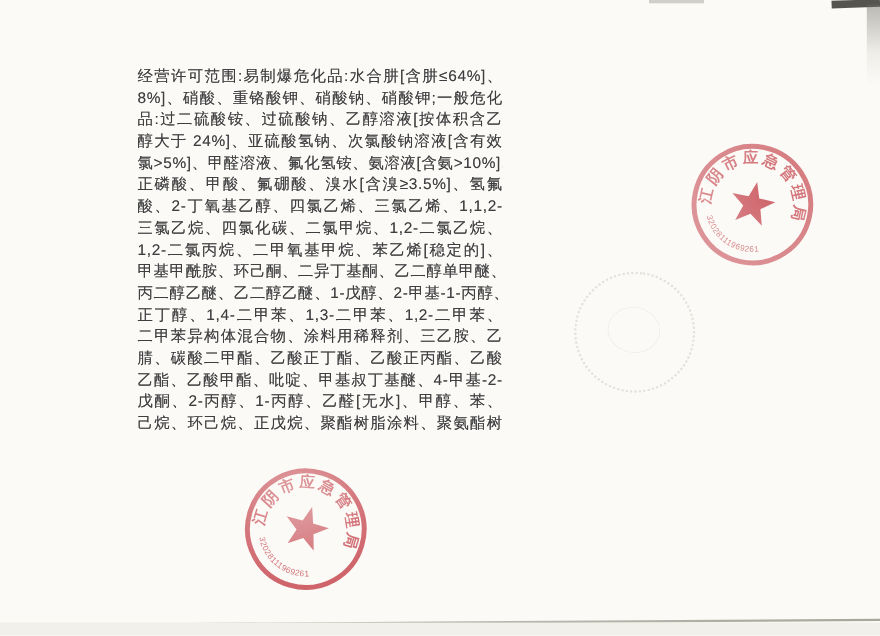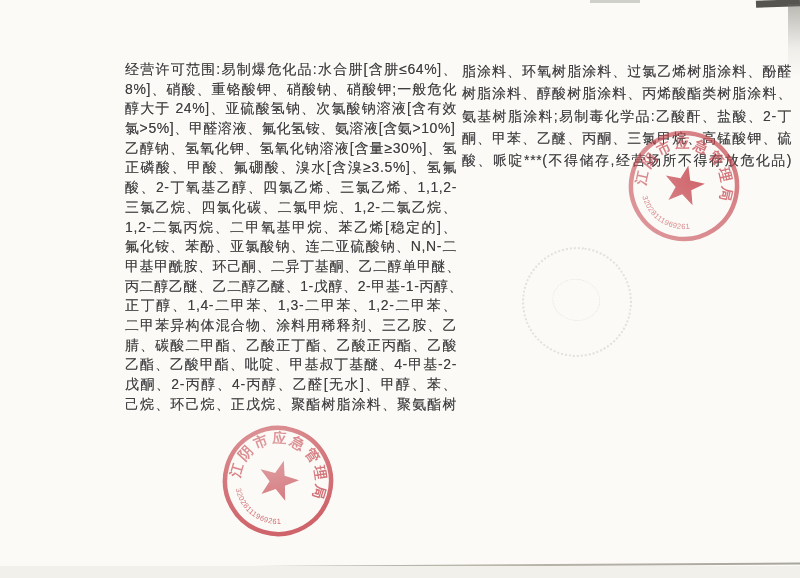--- a/index.html
+++ b/index.html
@@ -77,45 +77,37 @@
   }
 </style>
 </head>
 <body>
 
 <div id="scan">
 
   <div id="left-col" class="col">
     <div class="line">经营许可范围:易制爆危化品:水合肼[含肼≤64%]、</div>
     <div class="line">8%]、硝酸、重铬酸钾、硝酸钠、硝酸钾;一般危化</div>
+    <div class="line">品:过二硫酸铵、过硫酸钠、乙醇溶液[按体积含乙</div>
     <div class="line">醇大于 24%]、亚硫酸氢钠、次氯酸钠溶液[含有效</div>
     <div class="line">氯&gt;5%]、甲醛溶液、氟化氢铵、氨溶液[含氨&gt;10%]、</div>
-    <div class="line">乙醇钠、氢氧化钾、氢氧化钠溶液[含量≥30%]、氢</div>
     <div class="line">正磷酸、甲酸、氟硼酸、溴水[含溴≥3.5%]、氢氟</div>
     <div class="line">酸、2-丁氧基乙醇、四氯乙烯、三氯乙烯、1,1,2-</div>
     <div class="line">三氯乙烷、四氯化碳、二氯甲烷、1,2-二氯乙烷、</div>
     <div class="line">1,2-二氯丙烷、二甲氧基甲烷、苯乙烯[稳定的]、</div>
-    <div class="line">氟化铵、苯酚、亚氯酸钠、连二亚硫酸钠、N,N-二</div>
     <div class="line">甲基甲酰胺、环己酮、二异丁基酮、乙二醇单甲醚、</div>
     <div class="line">丙二醇乙醚、乙二醇乙醚、1-戊醇、2-甲基-1-丙醇、</div>
     <div class="line">正丁醇、1,4-二甲苯、1,3-二甲苯、1,2-二甲苯、</div>
     <div class="line">二甲苯异构体混合物、涂料用稀释剂、三乙胺、乙</div>
     <div class="line">腈、碳酸二甲酯、乙酸正丁酯、乙酸正丙酯、乙酸</div>
     <div class="line">乙酯、乙酸甲酯、吡啶、甲基叔丁基醚、4-甲基-2-</div>
-    <div class="line">戊酮、2-丙醇、4-丙醇、乙醛[无水]、甲醇、苯、</div>
+    <div class="line">戊酮、2-丙醇、1-丙醇、乙醛[无水]、甲醇、苯、</div>
     <div class="line">己烷、环己烷、正戊烷、聚酯树脂涂料、聚氨酯树</div>
   </div>
 
-  <div id="right-col" class="col">
-    <div class="line">脂涂料、环氧树脂涂料、过氯乙烯树脂涂料、酚醛</div>
-    <div class="line">树脂涂料、醇酸树脂涂料、丙烯酸酯类树脂涂料、</div>
-    <div class="line">氨基树脂涂料;易制毒化学品:乙酸酐、盐酸、2-丁</div>
-    <div class="line">酮、甲苯、乙醚、丙酮、三氯甲烷、高锰酸钾、硫</div>
-    <div class="line">酸、哌啶***(不得储存,经营场所不得存放危化品)</div>
-  </div>
 
   <div id="ghost-stamp"></div>
 
   <div class="stamp" id="stamp-right">
     <svg viewBox="-60 -60 120 120">
       <circle cx="0" cy="0" r="53" fill="none" stroke="#c5454e" stroke-width="4.5"></circle>
       <path fill="#c5454e" d="M0,-21 L4.94,-6.8 L19.97,-6.49 L7.99,2.6 L12.34,16.99 L0,8.4 L-12.34,16.99 L-7.99,2.6 L-19.97,-6.49 L-4.94,-6.8 Z"></path>
       <path id="r-arc-top" fill="none" d="M -36.7 9.8 A 38 38 0 1 1 36.7 9.8"></path>
       <text font-size="14" font-weight="bold" fill="#c5454e" letter-spacing="3">
         <textPath href="#r-arc-top" startOffset="2">江阴市应急管理局</textPath>

